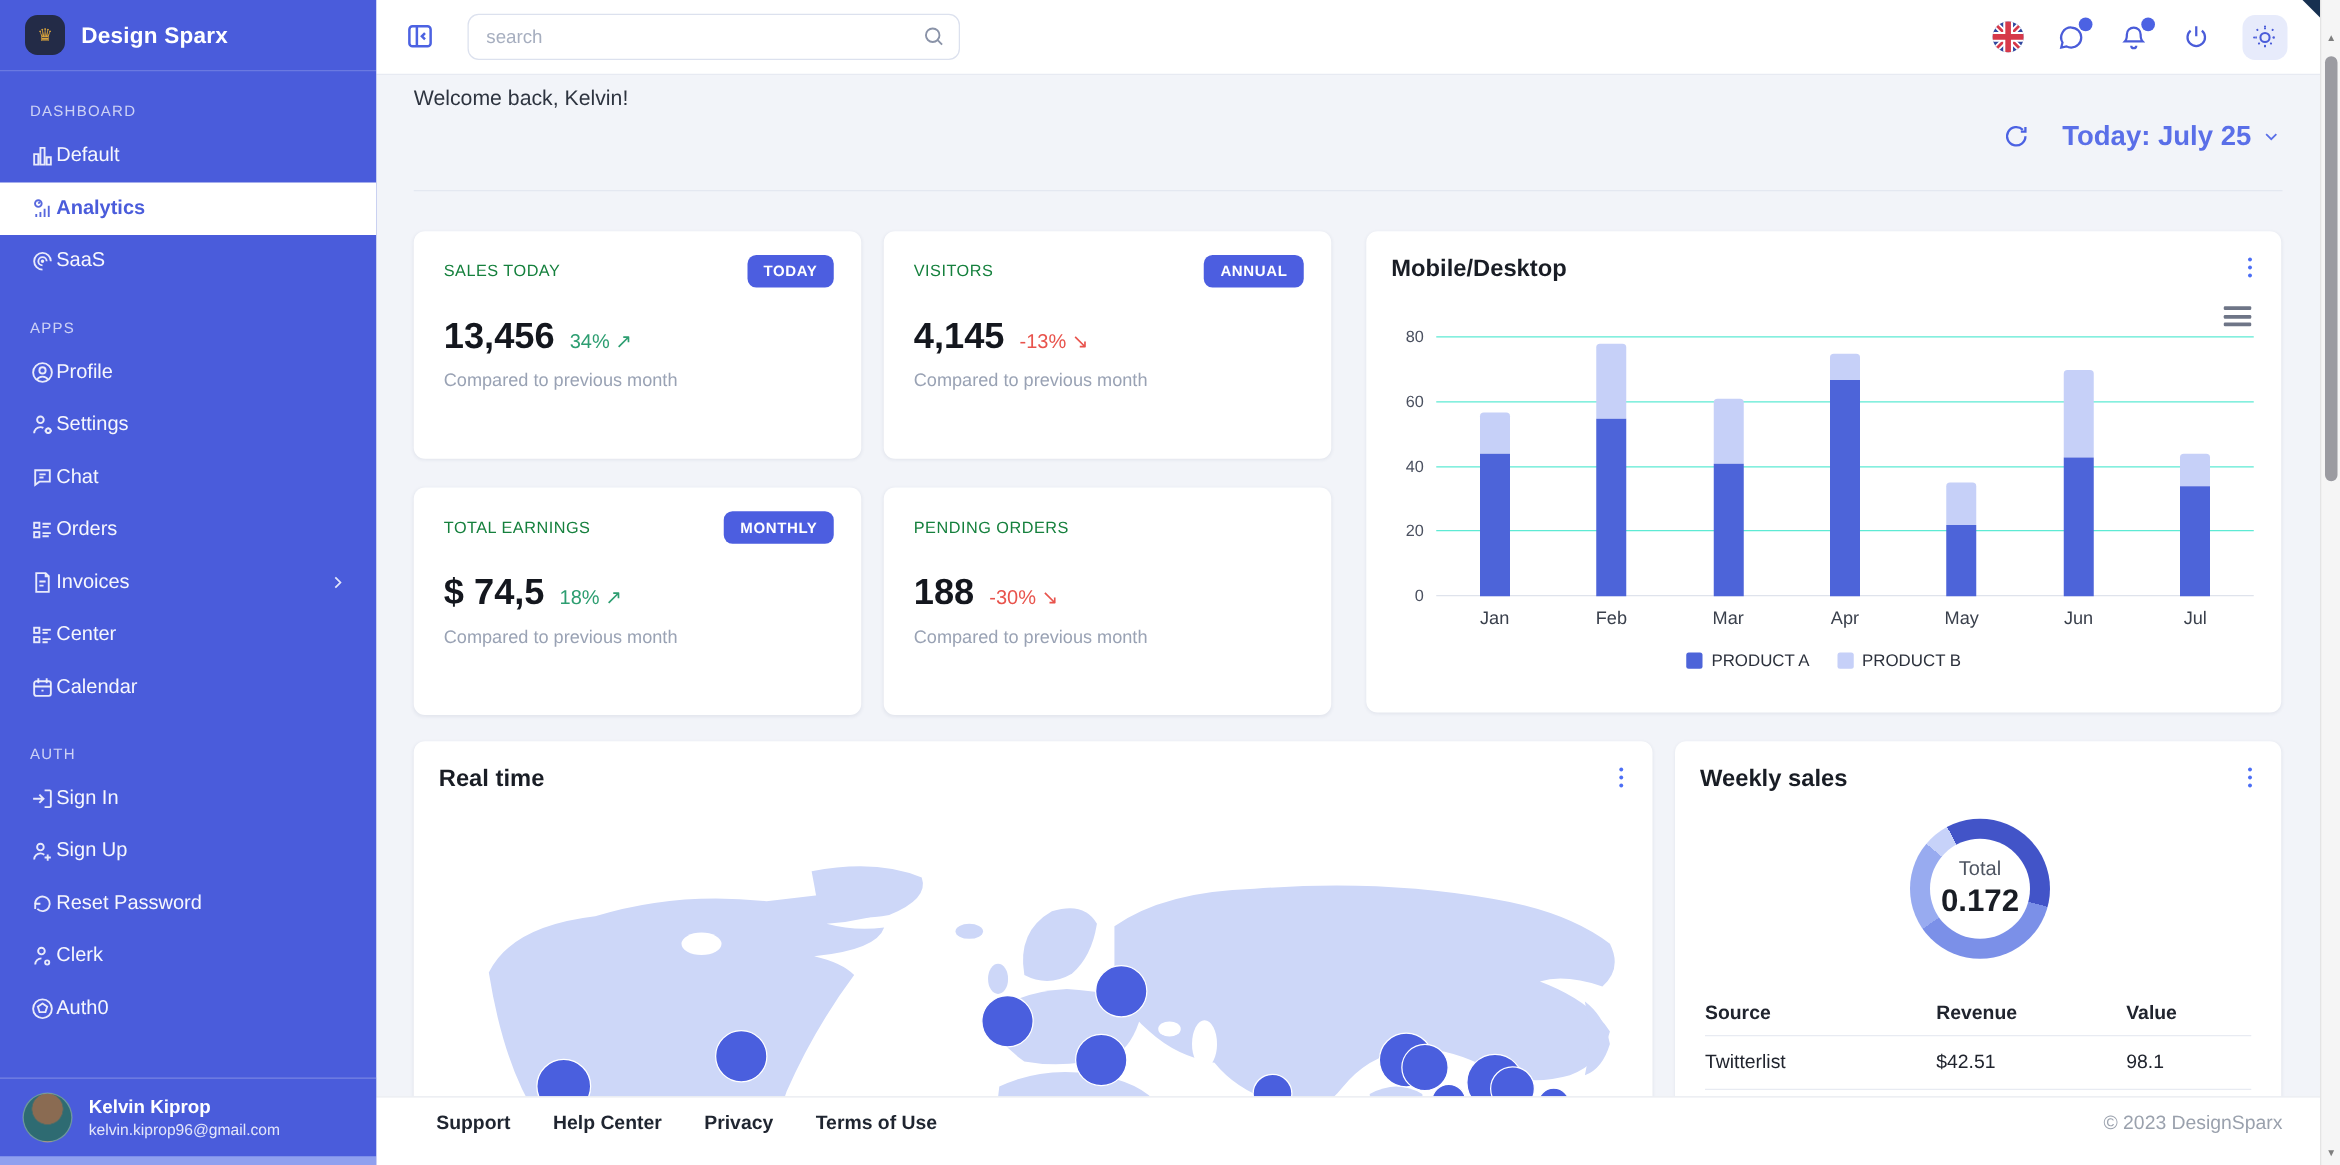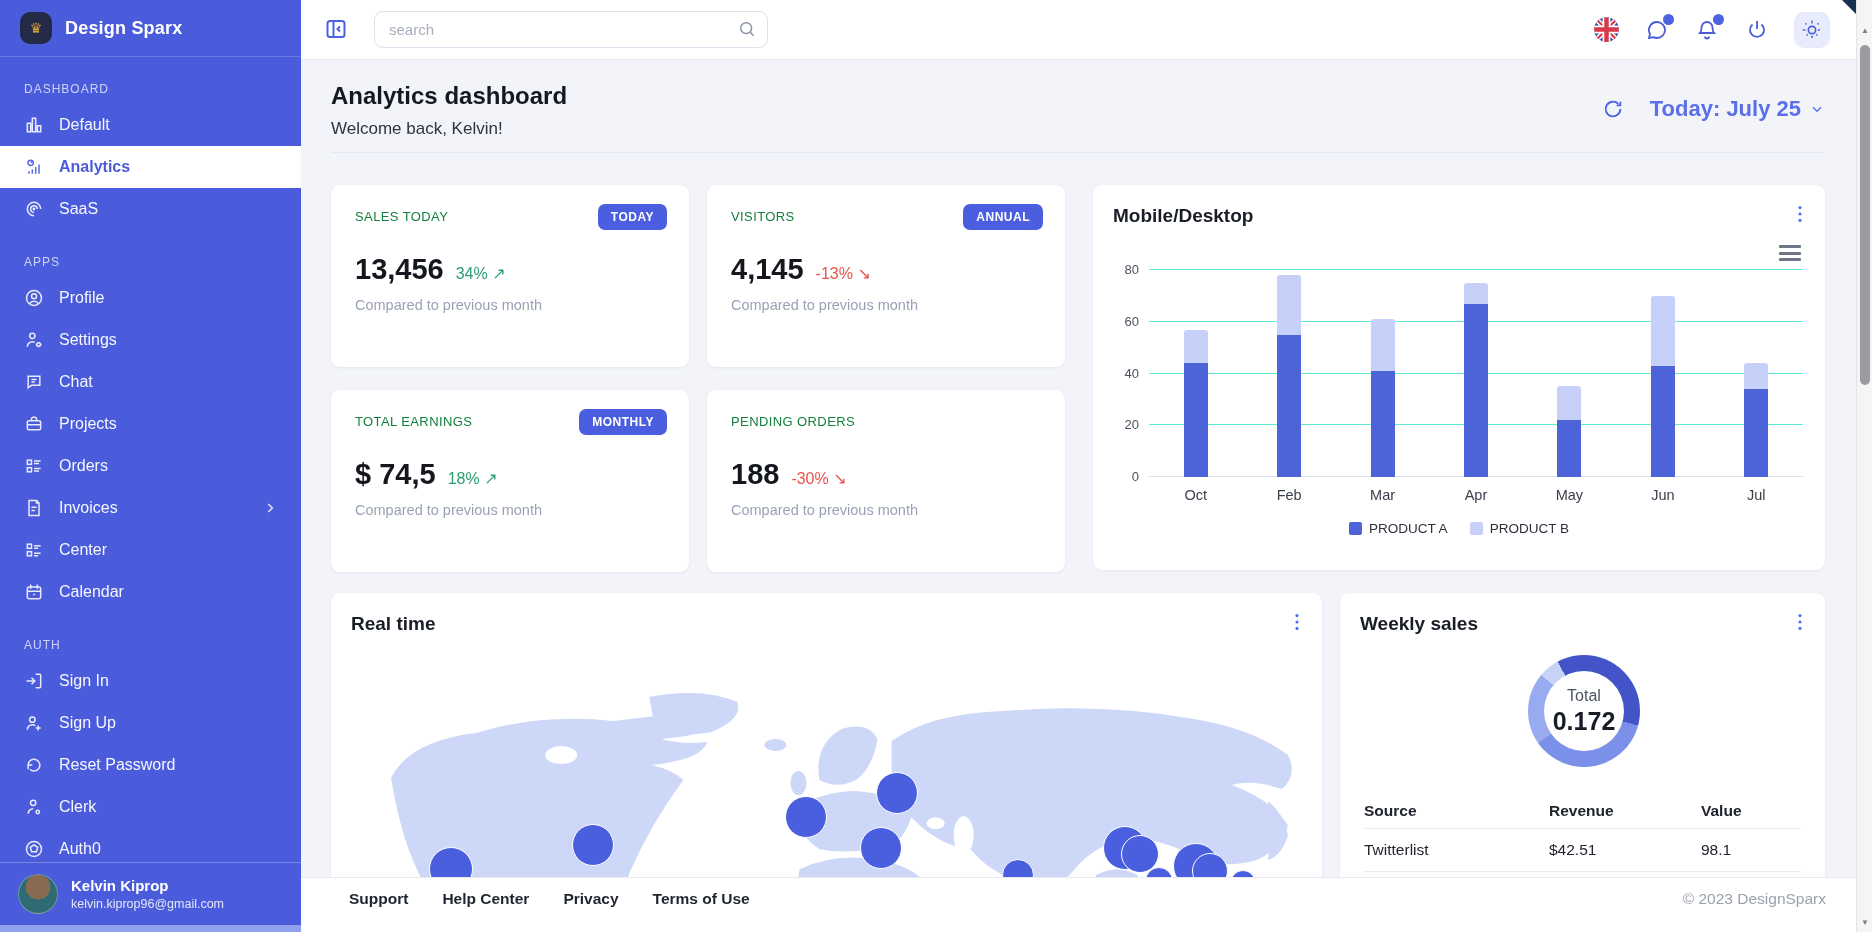--- a/index.html
+++ b/index.html
@@ -4,21 +4,21 @@
 <style>
   * { margin:0; padding:0; box-sizing:border-box; }
   html,body { width:1872px; height:932px; overflow:hidden; font-family:"Liberation Sans", sans-serif; background:#f2f4f9; }
 
   
   .sidebar { position:absolute; left:0; top:0; width:301px; height:932px; background:#4a5cdb; color:#fff; z-index:20; overflow:hidden; }
   .brand-row { height:57px; display:flex; align-items:center; gap:13px; padding:0 20px; border-bottom:1px solid rgba(255,255,255,.18); }
   .brand-logo { width:32px; height:32px; border-radius:10px; background:#232b47; display:flex; align-items:center; justify-content:center; color:#d9a43c; font-size:14px; flex:0 0 auto; }
   .brand-name { font-size:18px; font-weight:bold; letter-spacing:.2px; }
   .section-label { font-size:12px; letter-spacing:1px; color:rgba(255,255,255,.72); padding:0 24px; margin-top:25px; margin-bottom:8px; }
-  .nav-item { height:42px; display:flex; align-items:center; gap:15px; padding:0 24px; font-size:16px; color:rgba(255,255,255,.95); cursor:pointer; }
+  .nav-item { height:42px; display:flex; align-items:center; gap:1px; padding:0 24px; font-size:16px; color:rgba(255,255,255,.95); cursor:pointer; }
   .nav-item svg { width:20px; height:20px; flex:0 0 auto; opacity:.92; }
   .nav-item.active { background:#ffffff; color:#4a5cdb; font-weight:bold; }
   .nav-item .chev-right { margin-left:auto; width:14px; height:14px; opacity:.9; }
   .user-card { position:absolute; left:0; right:0; bottom:7px; border-top:1px solid rgba(255,255,255,.25); padding:11px 18px; display:flex; align-items:center; gap:13px; background:#4a5cdb; }
   .avatar { width:40px; height:40px; border-radius:50%; background:radial-gradient(circle at 50% 32%, #8a6b52 0 38%, #2e6b72 39% 100%); border:1px solid rgba(255,255,255,.3); flex:0 0 auto; }
   .user-name { font-size:15px; font-weight:bold; }
   .user-email { font-size:12.5px; color:rgba(255,255,255,.85); margin-top:3px; }
   .sidebar-strip { position:absolute; left:0; right:0; bottom:0; height:7px; background:#8fa0ef; }
 
   
@@ -166,27 +166,20 @@
   </div>
   <div class="nav-item">
     <svg viewBox="0 0 24 24" fill="none" stroke="currentColor" stroke-width="1.8">
         <path d="M5 5h14v11H9l-4 3z"></path>
         <path d="M9 9h6M9 12h4"></path>
       </svg>
     <span>Chat</span>
   </div>
   <div class="nav-item">
     <svg viewBox="0 0 24 24" fill="none" stroke="currentColor" stroke-width="1.8">
-        <rect x="4" y="8" width="16" height="11" rx="2"></rect>
-        <path d="M9 8V6a2 2 0 0 1 2-2h2a2 2 0 0 1 2 2v2M4 13h16"></path>
-      </svg>
-    <span>Projects</span>
-  </div>
-  <div class="nav-item">
-    <svg viewBox="0 0 24 24" fill="none" stroke="currentColor" stroke-width="1.8">
         <rect x="4" y="5" width="5" height="5"></rect>
         <path d="M12 6h8M12 9h6"></path>
         <rect x="4" y="14" width="5" height="5"></rect>
         <path d="M12 15h8M12 18h6"></path>
       </svg>
     <span>Orders</span>
   </div>
   <div class="nav-item">
     <svg viewBox="0 0 24 24" fill="none" stroke="currentColor" stroke-width="1.8">
         <path d="M6 3h9l3 3v15H6z"></path>
@@ -319,21 +312,20 @@
           <path d="M12 2.5v2.2M12 19.3v2.2M2.5 12h2.2M19.3 12h2.2M5.3 5.3l1.5 1.5M17.2 17.2l1.5 1.5M18.7 5.3l-1.5 1.5M6.8 17.2l-1.5 1.5" stroke-dasharray="0.1 2.8" stroke-linecap="round"></path>
           <path d="M12 3.5v1.4M12 19.1v1.4M3.5 12h1.4M19.1 12h1.4"></path>
         </svg>
     </button>
   </div>
 </header>
 
 <div class="main">
 
   <div class="page-header">
-    <div class="page-title">Analytics dashboard</div>
     <div class="page-subtitle">Welcome back, Kelvin!</div>
     <div class="header-right">
       <button class="refresh-btn">
         <svg viewBox="0 0 24 24" fill="none" stroke="currentColor" stroke-width="2">
             <path d="M20 12a8 8 0 1 1-2.3-5.6"></path>
             <path d="M20 4v4h-4"></path>
           </svg>
       </button>
       <button class="date-picker">
         <span>Today: July 25</span>
@@ -453,21 +445,21 @@
           </div>
           <div class="chart-col">
             <div class="bar-stack">
               <div class="bar-seg-b" style="height: 25.875px; background: rgb(198, 208, 248);"></div>
               <div class="bar-seg-a" style="height: 87.975px; background: rgb(77, 100, 217);"></div>
             </div>
           </div>
         </div>
       </div>
     <div class="chart-xlabels">
-        <div>Oct</div>
+        <div>Jan</div>
         <div>Feb</div>
         <div>Mar</div>
         <div>Apr</div>
         <div>May</div>
         <div>Jun</div>
         <div>Jul</div>
       </div>
     <div class="chart-legend">
       <span class="legend-item">
           <span class="legend-swatch" style="background: rgb(77, 100, 217);"></span>

